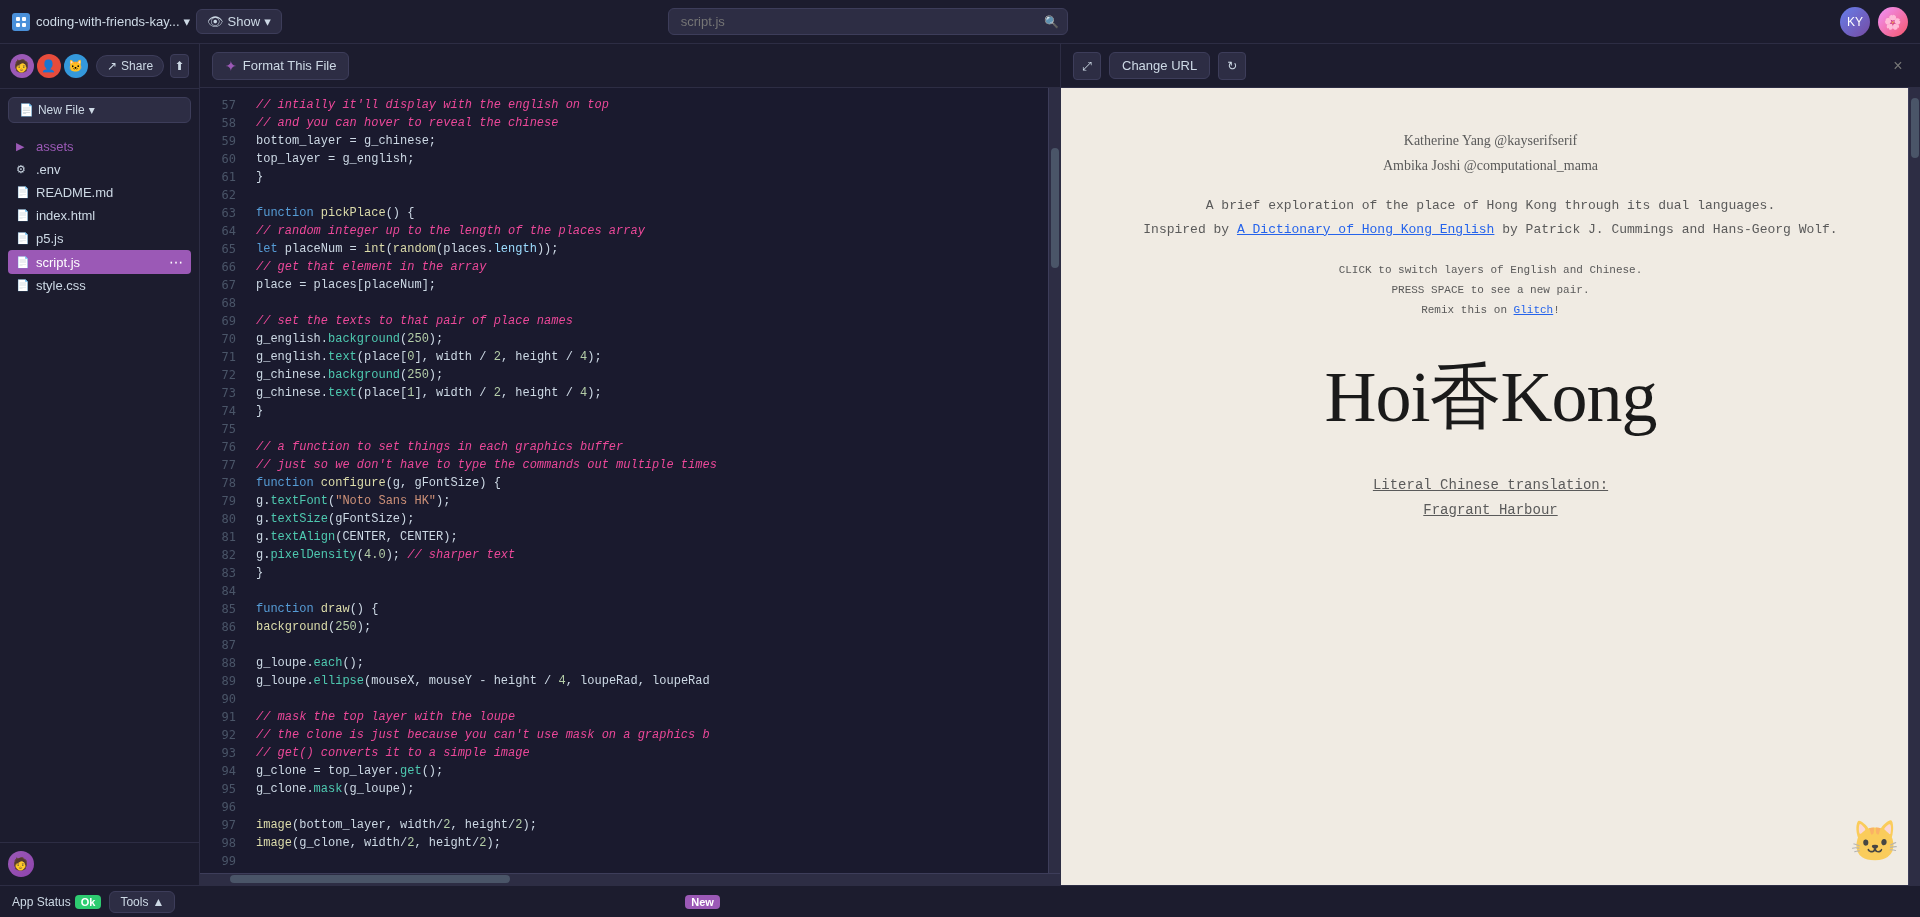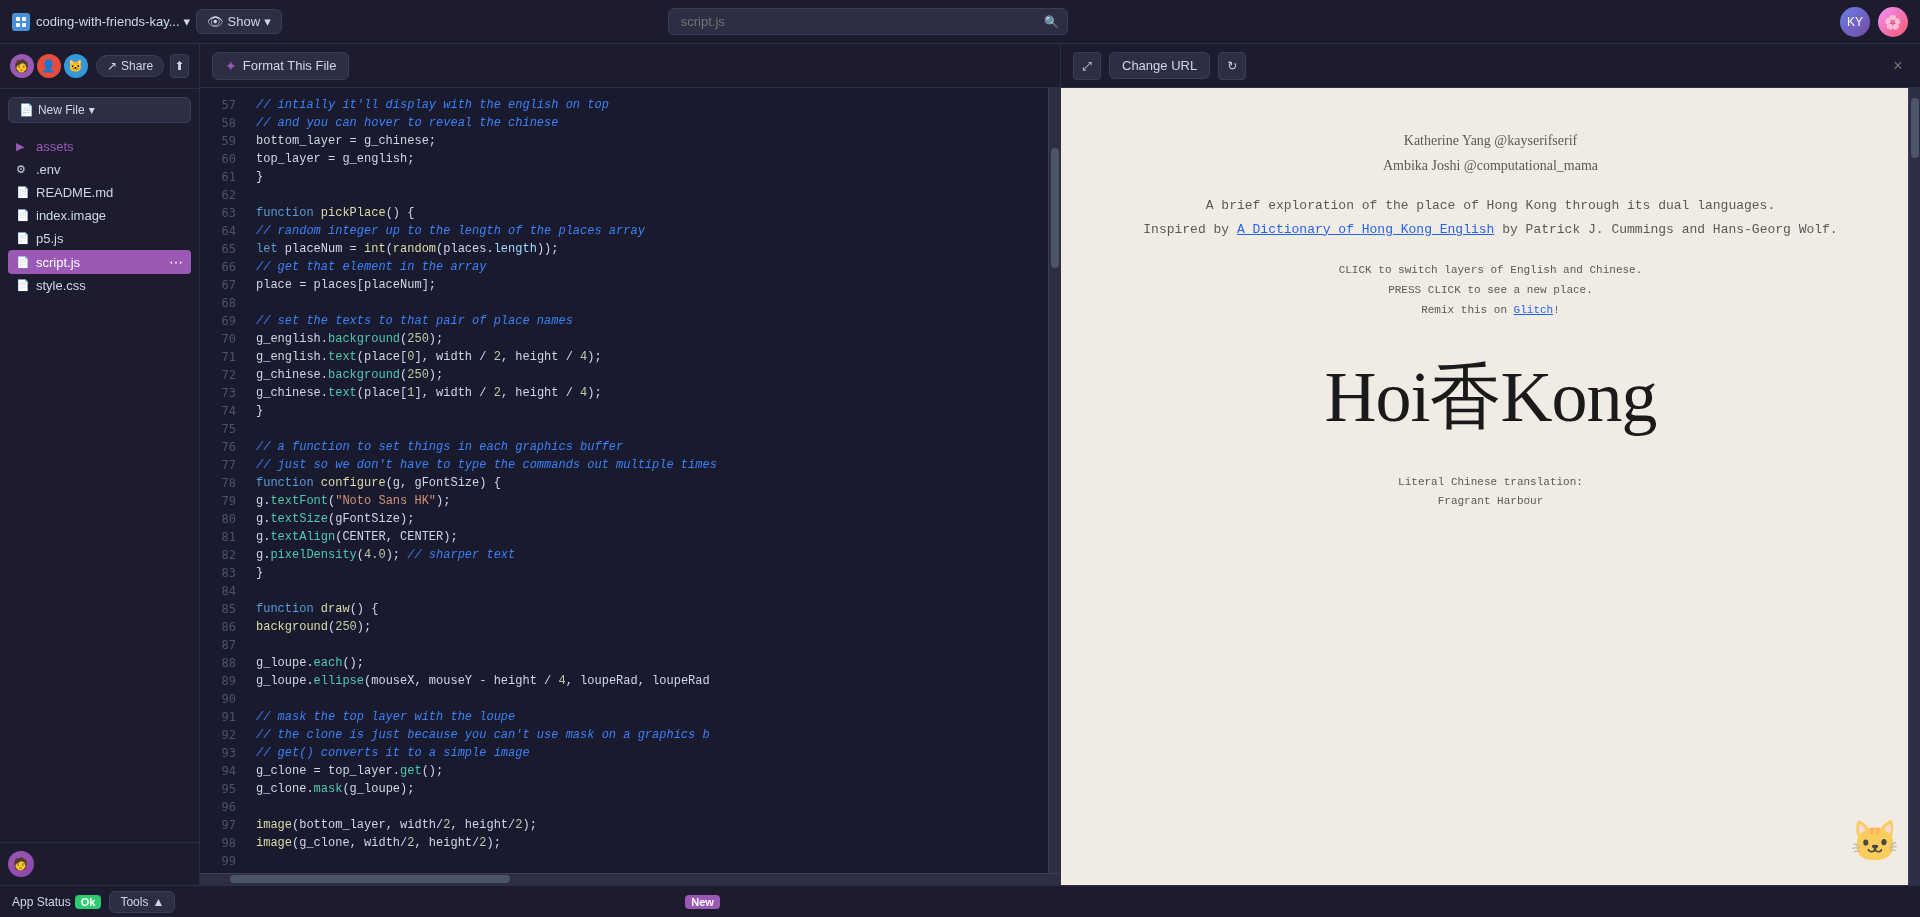--- a/index.html
+++ b/index.html
@@ -454,22 +454,23 @@
       margin-bottom: 40px;
       line-height: 1;
     }
     .preview-title .chinese-char {
       font-size: 72px;
     }
     .preview-translation {
       text-align: center;
       font-family: 'Courier New', monospace;
       color: #5a5a5a;
-      font-size: 11px;
+      font-size: 14px;
       line-height: 1.8;
+      text-decoration: underline;
     }
 
     
     .status-bar {
       height: 32px;
       background: #1c1c2e;
       border-top: 1px solid #2d2d44;
       display: flex;
       align-items: center;
       padding: 0 12px;
@@ -507,21 +508,21 @@
       background: #9b59b6;
       color: white;
       border-radius: 4px;
       padding: 1px 6px;
       font-size: 11px;
       font-weight: bold;
       margin-left: 2px;
     }
 
     
-    .c-comment { color: #3b82f6; font-style: italic; }
+    .c-comment { color: #ec4899; font-style: italic; }
     .c-keyword { color: #569cd6; }
     .c-function { color: #dcdcaa; }
     .c-string { color: #ce9178; }
     .c-number { color: #b5cea8; }
     .c-variable { color: #9cdcfe; }
     .c-method { color: #4ec9b0; }
     .c-plain { color: #cdd9e5; }
   </style>
 </head>
 <body>
@@ -590,21 +591,21 @@
       <div class="file-item">
         <span class="file-icon">⚙</span>
         <span>.env</span>
       </div>
       <div class="file-item">
         <span class="file-icon">📄</span>
         <span>README.md</span>
       </div>
       <div class="file-item">
         <span class="file-icon">📄</span>
-        <span>index.image</span>
+        <span>index.html</span>
       </div>
       <div class="file-item">
         <span class="file-icon">📄</span>
         <span>p5.js</span>
       </div>
       <div class="file-item active">
         <span class="file-icon">📄</span>
         <span>script.js</span>
         <span class="more-btn">⋯</span>
       </div>
@@ -754,21 +755,21 @@
       </div>
 
       <div class="preview-description">
         <span>A brief exploration of the place of Hong Kong through its dual languages.</span><br>
         Inspired by <a href="#">A Dictionary of Hong Kong English</a>
         <span>by Patrick J. Cummings and Hans-Georg Wolf.</span>
       </div>
 
       <div class="preview-instructions">
         <span>CLICK to switch layers of English and Chinese.</span><br>
-        <span>PRESS CLICK to see a new place.</span><br>
+        <span>PRESS SPACE to see a new pair.</span><br>
         <span>Remix this on </span><a href="#">Glitch</a><span>!</span>
       </div>
 
       <div class="preview-title">
         <span>Hoi</span><span class="chinese-char">香</span><span>Kong</span>
       </div>
 
       <div class="preview-translation">
         <span>Literal Chinese translation:</span><br>
         <span>Fragrant Harbour</span>

